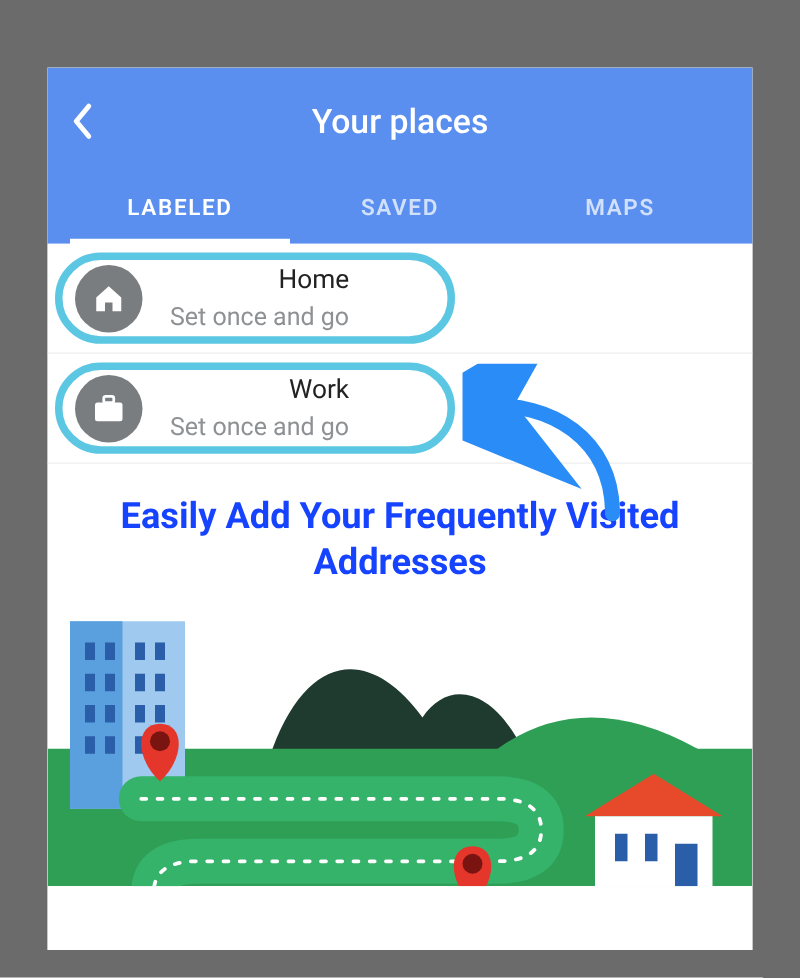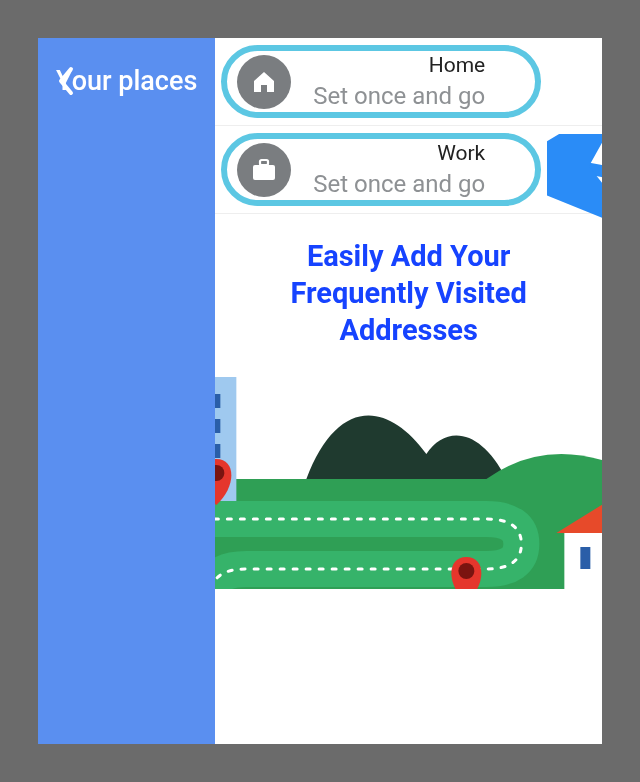--- a/index.html
+++ b/index.html
@@ -9,22 +9,23 @@
       width: 640px;
       height: 782px;
       padding: 38px;
       overflow: hidden;
     }
     .phone {
       background: #fff;
       width: 100%;
       height: 100%;
       display: flex;
-      flex-direction: row;
+      flex-direction: column;
       overflow: hidden;
+      margin-top: 16px;
     }
     .header {
       background: #5a8ff0;
       color: #fff;
       padding: 18px 18px 0 18px;
     }
     .header-top {
       display: flex;
       align-items: center;
       height: 50px;
@@ -85,21 +86,21 @@
     .circle-icon {
       width: 54px; height:54px;
       border-radius:50%;
       background:#7a7d80;
       display:flex; align-items:center; justify-content:center;
       margin: 0 22px 0 10px;
       flex-shrink:0;
     }
     .place-text { display:flex; flex-direction:column; }
     .place-title { font-size: 21px; color:#222; margin-bottom:5px;text-align:right; }
-    .place-sub { font-size: 24px; color:#8e9194; }
+    .place-sub { font-size: 20px; color:#8e9194; }
     .promo {
       color:#1643ff;
       font-size: 29px;
       font-weight: 700;
       text-align:center;
       line-height:1.28;
       padding: 24px 30px 10px 30px;
     }
     .arrow {
       position:absolute;
@@ -119,20 +120,25 @@
 <div class="phone">
 
   <div class="header">
     <div class="header-top">
       <div class="back-btn">
         <svg width="20" height="32" viewBox="0 0 20 32">
           <polyline points="15,4 5,16 15,28" fill="none" stroke="#fff" stroke-width="4" stroke-linecap="round" stroke-linejoin="round"></polyline>
         </svg>
       </div>
       <div class="title">Your places</div>
+    </div>
+    <div class="tabs">
+      <div class="tab active">LABELED</div>
+      <div class="tab">SAVED</div>
+      <div class="tab">MAPS</div>
     </div>
   </div>
 
   <div class="content">
 
     <div class="place-row">
       <div class="pill"></div>
       <div class="circle-icon">
         <svg width="26" height="24" viewBox="0 0 26 24">
           <path d="M3 11 L13 2 L23 11 L23 22 L16 22 L16 15 L10 15 L10 22 L3 22 Z" fill="#fff"></path>

